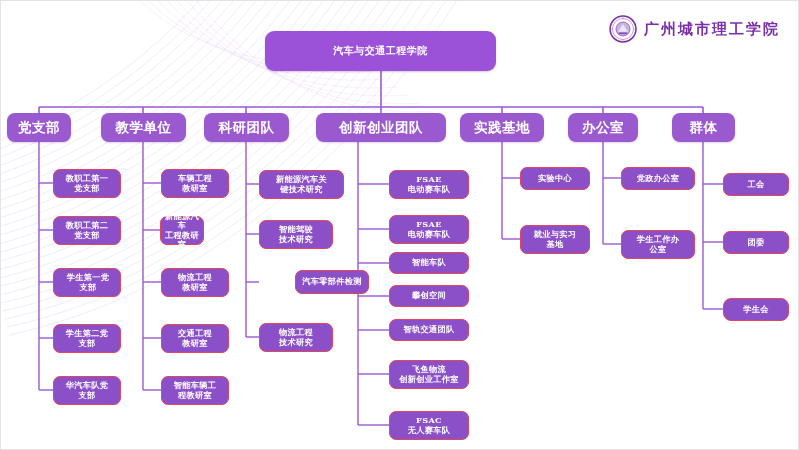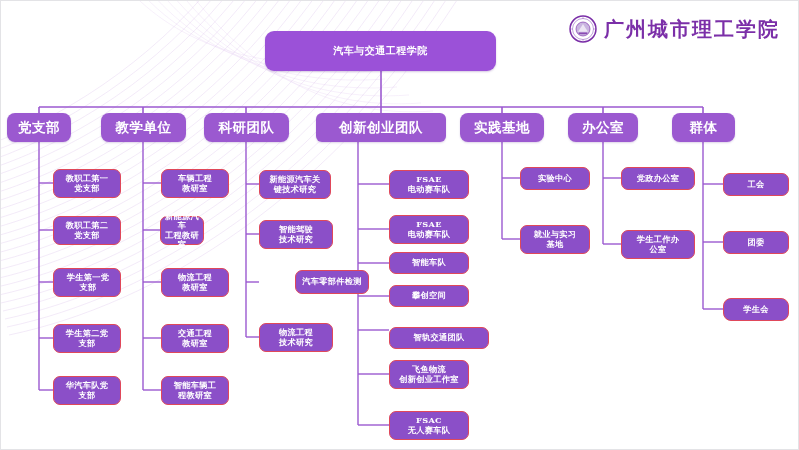--- a/index.html
+++ b/index.html
@@ -45,21 +45,21 @@
     gap: 7px;
     z-index: 5;
   }
   .logo-seal {
     width: 28px;
     height: 28px;
     flex: 0 0 auto;
   }
   .logo-text {
     font-family: "DejaVu Serif", "Liberation Serif", serif;
-    font-size: 20px;
+    font-size: 15px;
     font-weight: bold;
     color: #7B2FA8;
     letter-spacing: 2px;
     white-space: nowrap;
     line-height: 1;
   }
 
   
   .links {
     position: absolute;
@@ -244,21 +244,21 @@
 
   <div class="node lvl2" style="left:6px; top:112px; width:64px; height:29px;">
     <span>党支部</span>
   </div>
   <div class="node lvl2" style="left:100px; top:112px; width:85px; height:29px;">
     <span>教学单位</span>
   </div>
   <div class="node lvl2" style="left:203px; top:112px; width:85px; height:29px;">
     <span>科研团队</span>
   </div>
-  <div class="node lvl2" style="left:315px; top:112px; width:130px; height:29px;border-radius:6px;">
+  <div class="node lvl2" style="left:315px; top:112px; width:130px; height:29px;">
     <span>创新创业团队</span>
   </div>
   <div class="node lvl2" style="left:459px; top:112px; width:84px; height:29px;">
     <span>实践基地</span>
   </div>
   <div class="node lvl2" style="left:567px; top:112px; width:70px; height:29px;">
     <span>办公室</span>
   </div>
   <div class="node lvl2" style="left:671px; top:112px; width:63px; height:29px;">
     <span>群体</span>
@@ -299,21 +299,21 @@
   </div>
   <div class="node leaf" style="left:160px; top:323px; width:68px; height:29px; flex-direction:column;">
     <span>交通工程</span>
     <span>教研室</span>
   </div>
   <div class="node leaf" style="left:160px; top:375px; width:68px; height:29px; flex-direction:column;">
     <span>智能车辆工</span>
     <span>程教研室</span>
   </div>
 
-  <div class="node leaf" style="left:258px; top:169px; width:72px; height:29px; flex-direction:column;">
+  <div class="node leaf" style="left:258px; top:169px; width:85px; height:29px; flex-direction:column;">
     <span>新能源汽车关</span>
     <span>键技术研究</span>
   </div>
   <div class="node leaf" style="left:258px; top:219px; width:74px; height:29px; flex-direction:column;">
     <span>智能驾驶</span>
     <span>技术研究</span>
   </div>
   <div class="node leaf" style="left:258px; top:269px; width:74px; height:24px; flex-direction:column;margin-left:36px;">
     <span>汽车零部件检测</span>
   </div>
@@ -329,21 +329,21 @@
   <div class="node leaf latin" style="left:388px; top:214px; width:80px; height:29px; flex-direction:column;">
     <span>FSAE</span>
     <span>电动赛车队</span>
   </div>
   <div class="node leaf" style="left:388px; top:251px; width:80px; height:22px; flex-direction:column;">
     <span>智能车队</span>
   </div>
   <div class="node leaf" style="left:388px; top:284px; width:80px; height:22px; flex-direction:column;">
     <span>攀创空间</span>
   </div>
-  <div class="node leaf" style="left:388px; top:326px; width:100px; height:22px; flex-direction:column;text-align:center;">
+  <div class="node leaf" style="left:388px; top:318px; width:80px; height:22px; flex-direction:column;text-align:center;">
     <span>智轨交通团队</span>
   </div>
   <div class="node leaf" style="left:388px; top:359px; width:80px; height:29px; flex-direction:column;">
     <span>飞鱼物流</span>
     <span>创新创业工作室</span>
   </div>
   <div class="node leaf latin" style="left:388px; top:410px; width:80px; height:29px; flex-direction:column;">
     <span>FSAC</span>
     <span>无人赛车队</span>
   </div>

